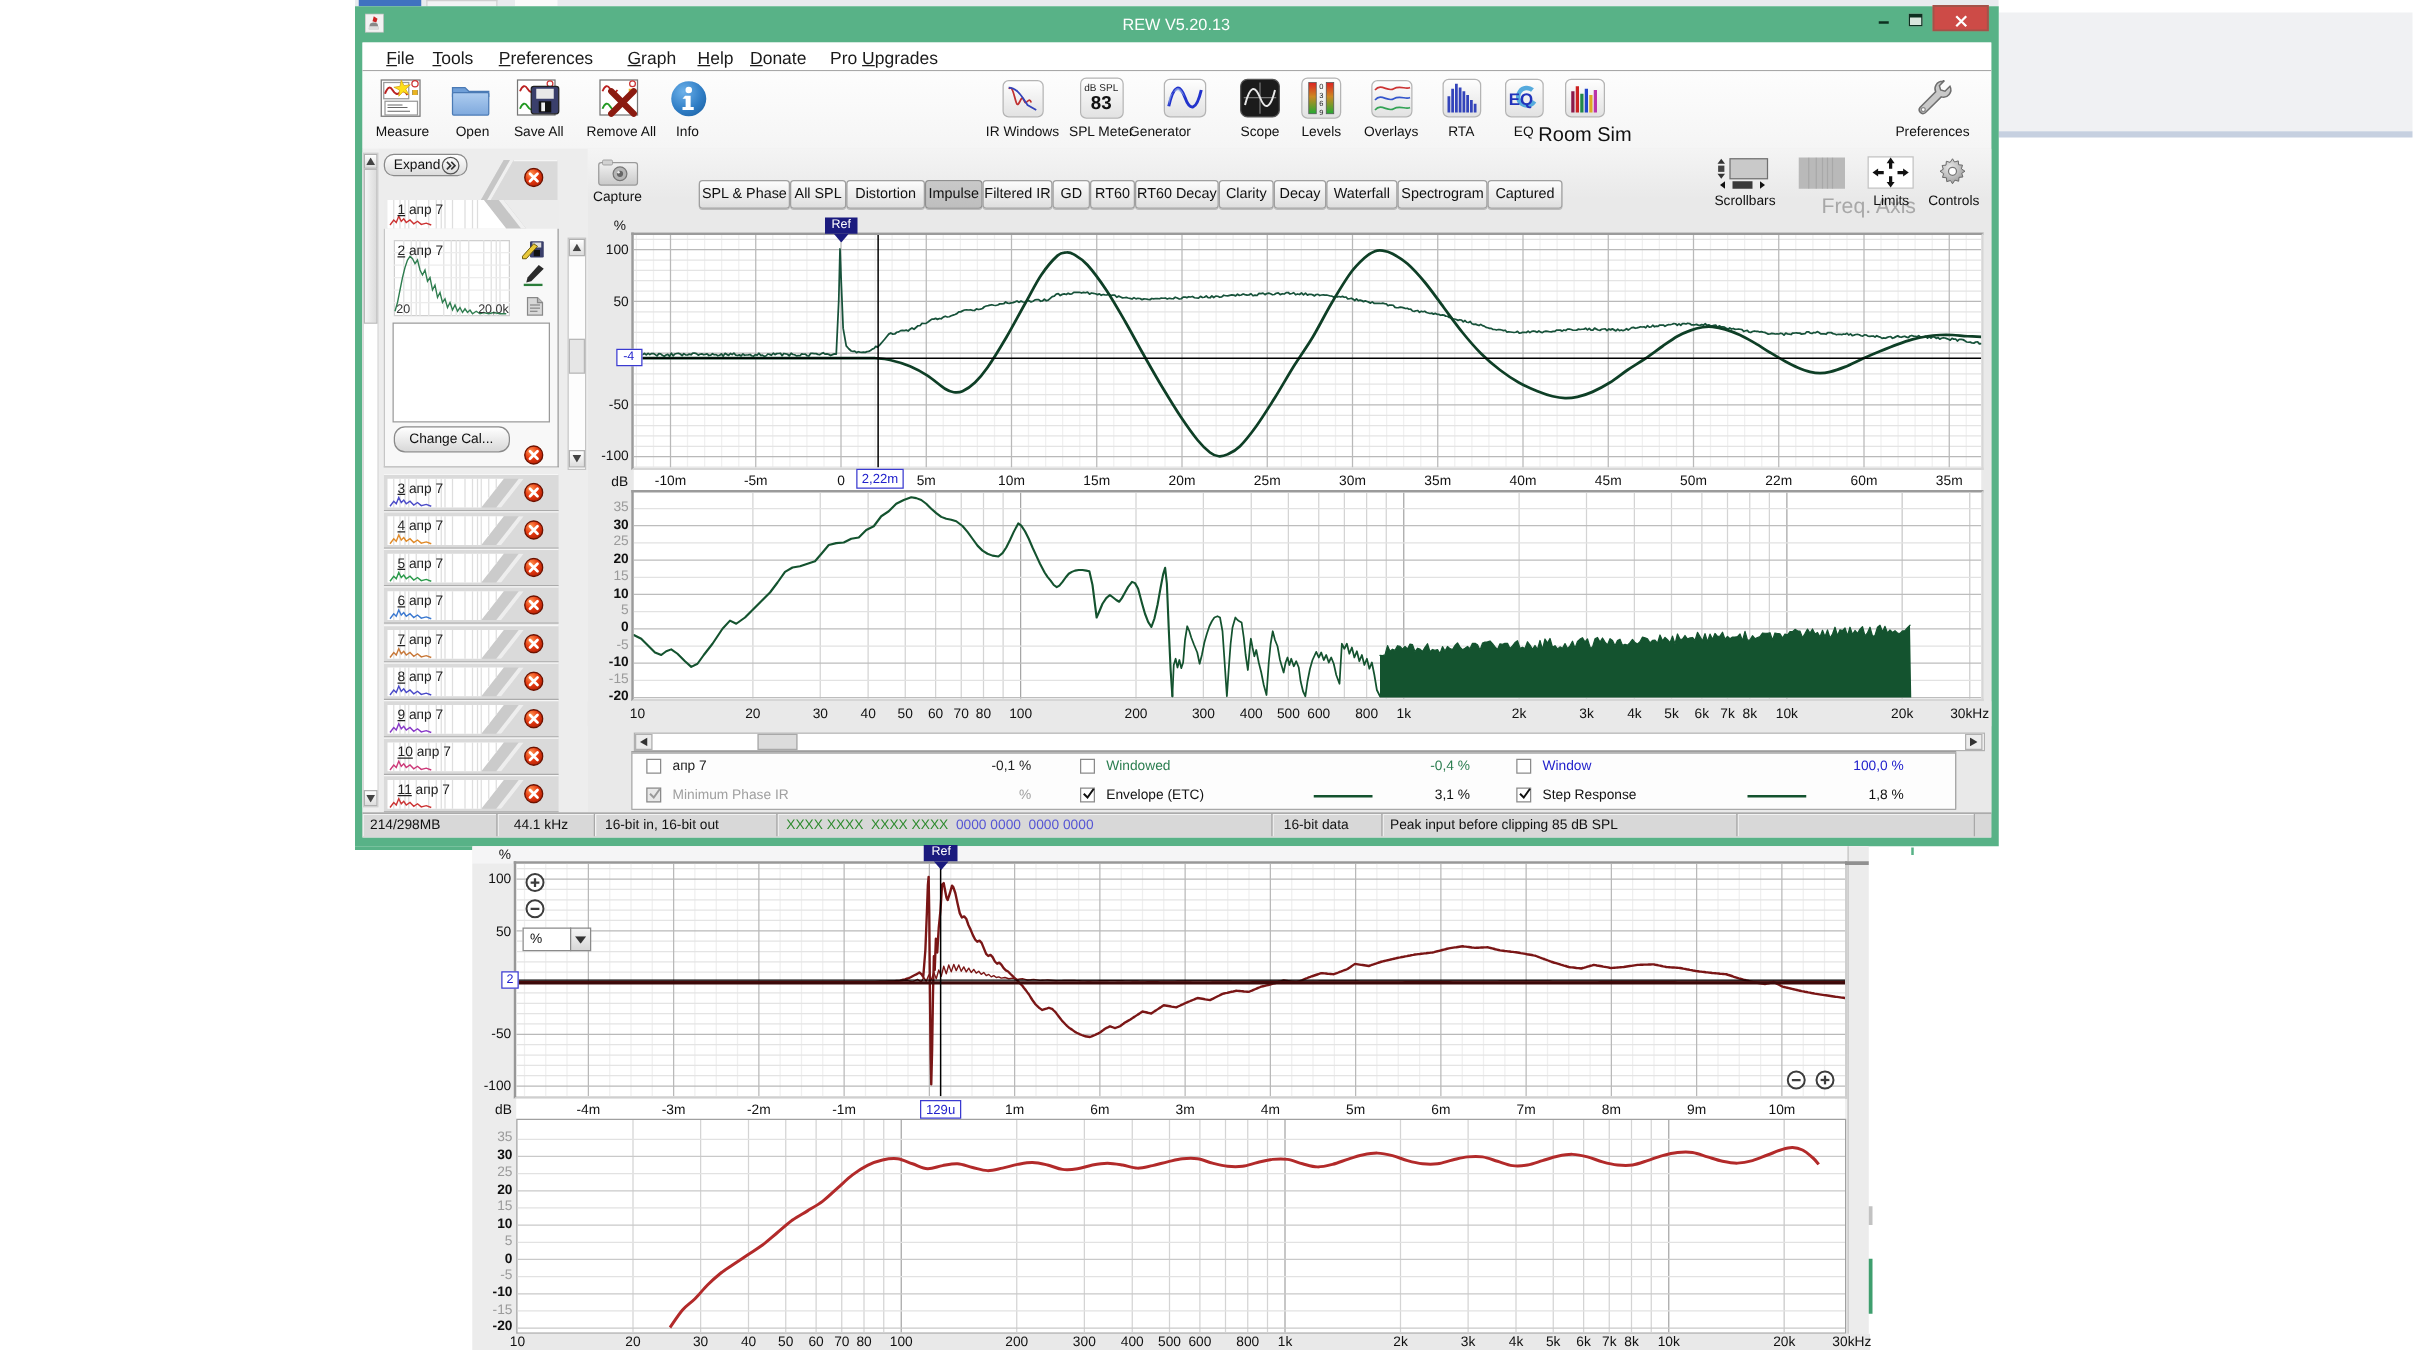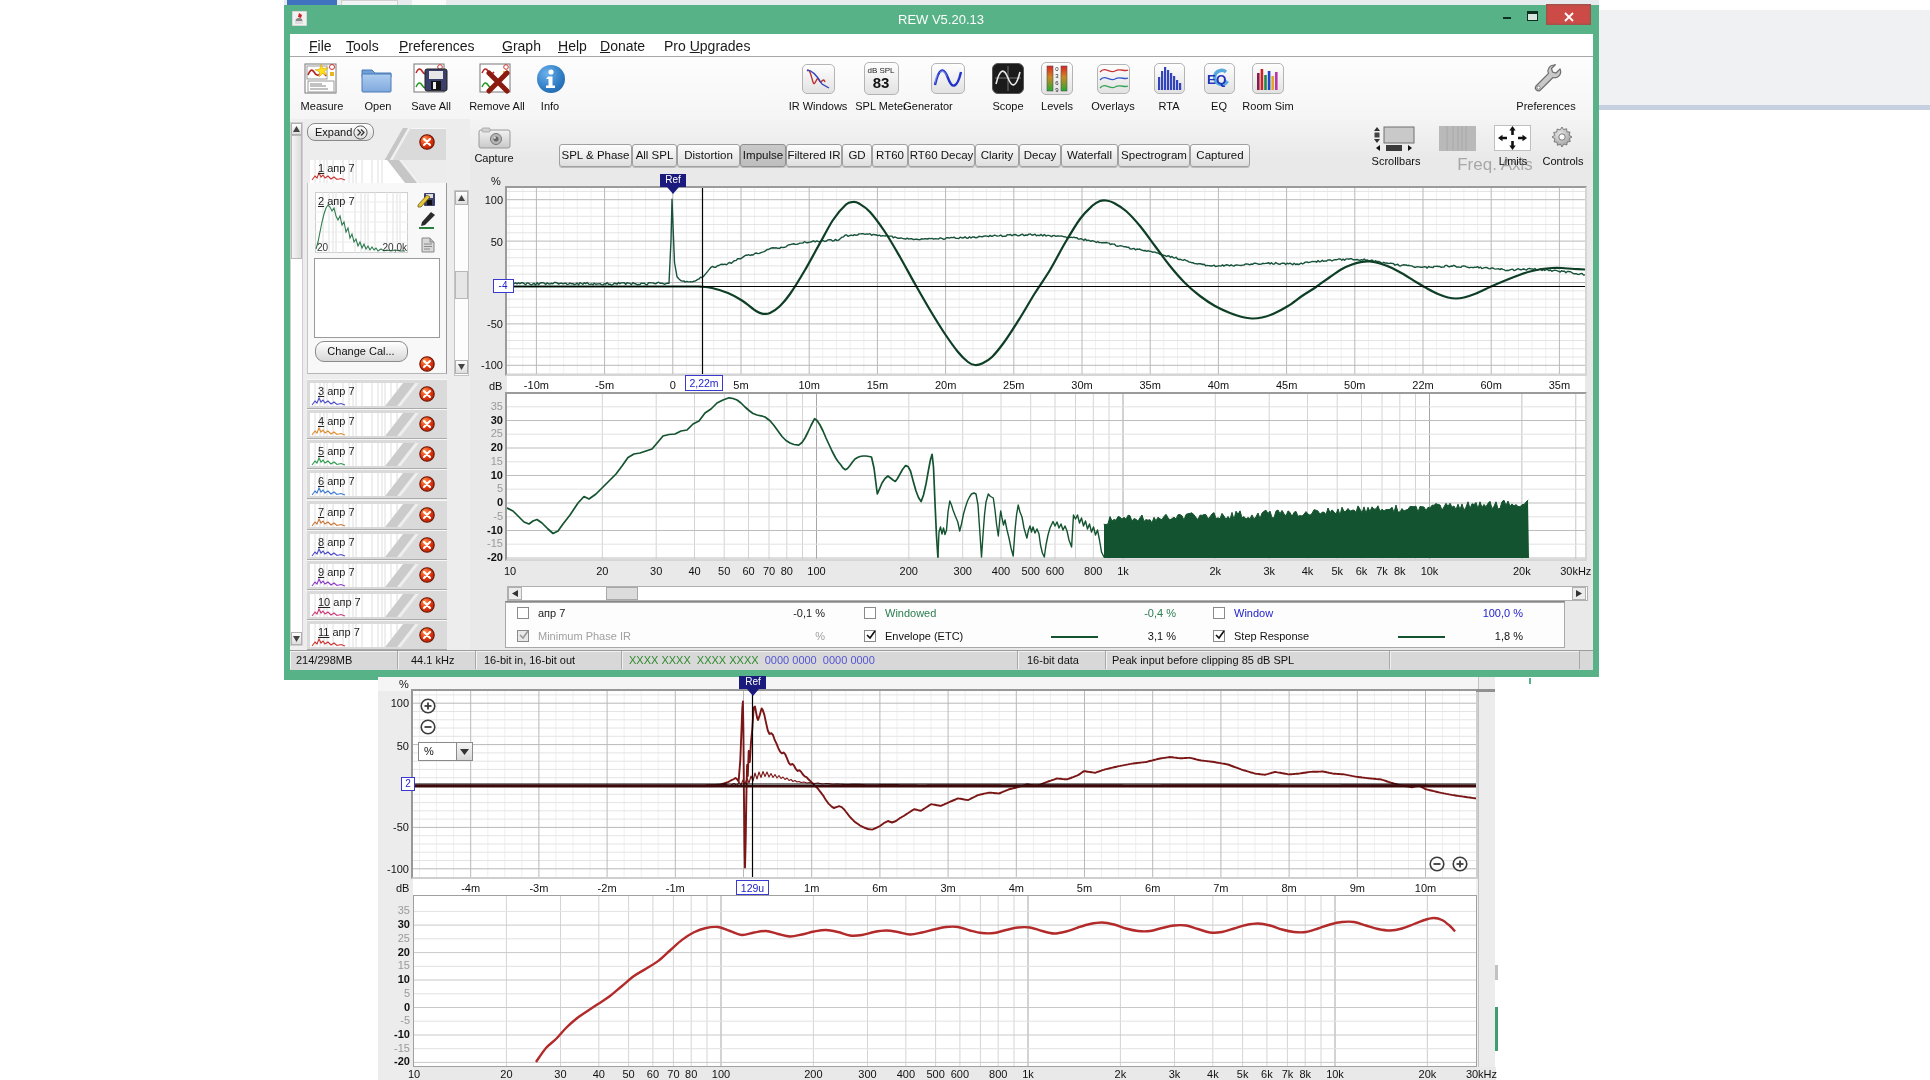--- a/index.html
+++ b/index.html
@@ -171,21 +171,21 @@
 <svg style="left:1252px;top:63px" width="32" height="31" viewBox="0 0 32 31">
     <g>
       <rect x="5" y="10" width="2.6" height="17" fill="#8b1a4a"></rect>
       <rect x="8.6" y="6" width="2.6" height="21" fill="#cc2222"></rect>
       <rect x="12.2" y="12" width="2.6" height="15" fill="#22884a"></rect>
       <rect x="15.8" y="8" width="2.6" height="19" fill="#2244cc"></rect>
       <rect x="19.4" y="13" width="2.6" height="14" fill="#ddaa22"></rect>
       <rect x="23" y="9" width="2.6" height="18" fill="#bb33aa"></rect>
     </g>
   </svg>
-<div class="lbl cc" style="left:1268px;top:100px;font-size:11px;color:#111;">Room Sim</div>
+<div class="lbl cc" style="left:1268px;top:100px;font-size:16px;color:#111;">Room Sim</div>
 <svg style="left:1530px;top:61px" width="34" height="34" viewBox="0 0 34 34">
     <path d="M24 4 a6 6 0 0 0 -5.5 8.4 L6 25 a3 3 0 0 0 4.2 4.2 L23 16.5 A6 6 0 0 0 30 8 l-4 4 -3.5 -1 -1 -3.5 4 -4 z" fill="#c9c9c9" stroke="#6e6e6e" stroke-width="1.2"></path>
     <circle cx="8.6" cy="26.6" r="1.6" fill="#fff" stroke="#888"></circle>
   </svg>
 <div class="lbl cc" style="left:1546px;top:100px;font-size:11px;color:#111;">Preferences</div>
 <div class="ab" style="left:290px;top:119px;width:1303px;height:531px;background:#efefef;"></div>
 <div class="ab" style="left:470px;top:119px;width:1123px;height:531px;background:linear-gradient(#f4f4f4,#e9e9e9 40px,#e9e9e9);"></div>
 <div class="ab" style="left:290px;top:122px;width:13px;height:524px;background:#ffffff;border:1px solid #cfcfcf;"></div>
 <div class="ab" style="left:291px;top:123px;width:11px;height:12px;background:linear-gradient(#fff,#ddd);border:1px solid #b0b0b0;"></div>
 <svg style="left:293px;top:126px" width="7" height="6" viewBox="0 0 7 6">

